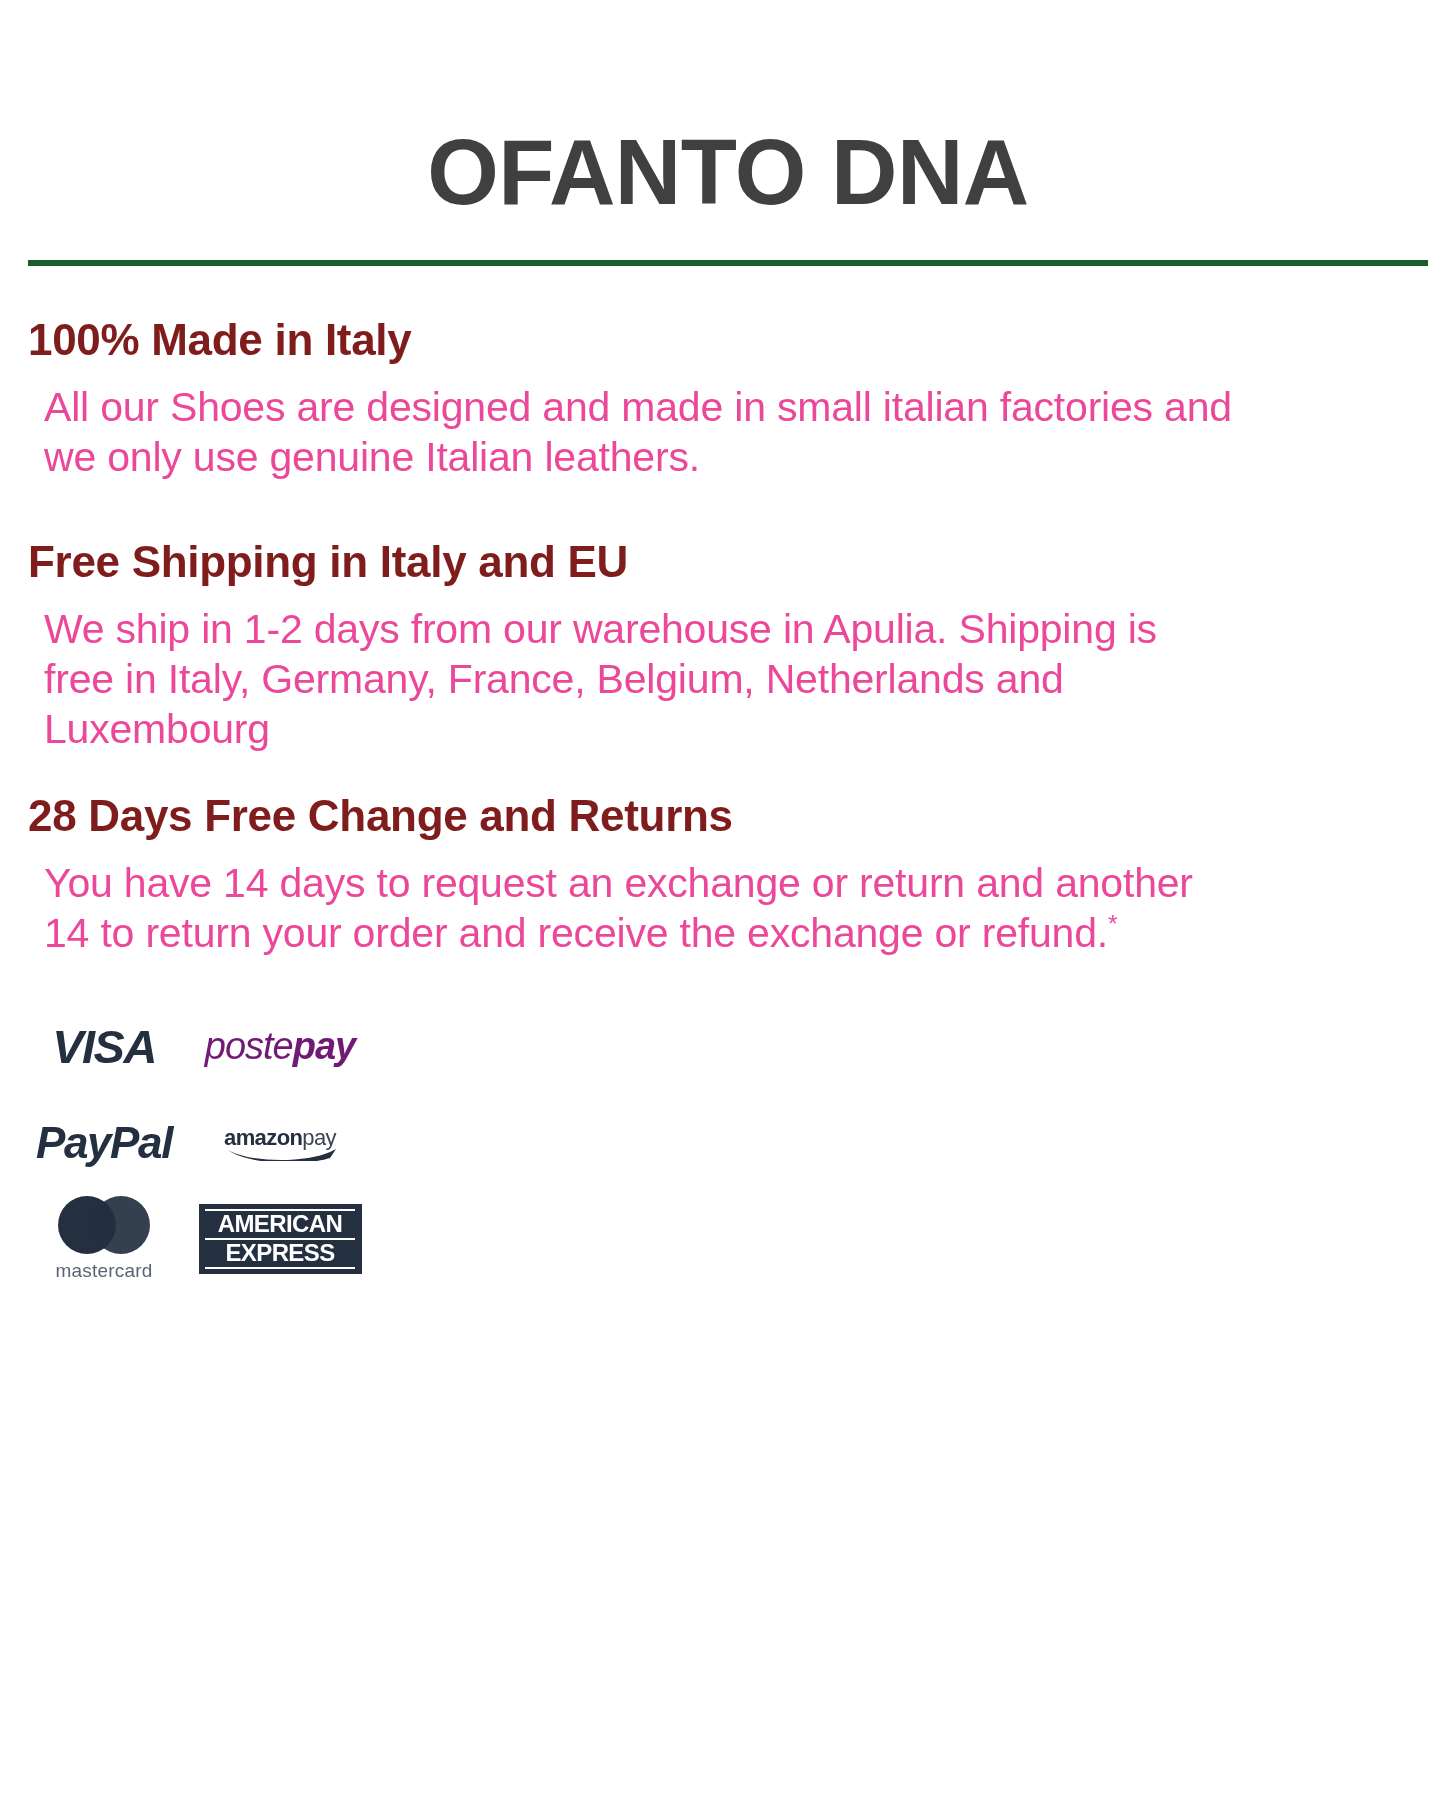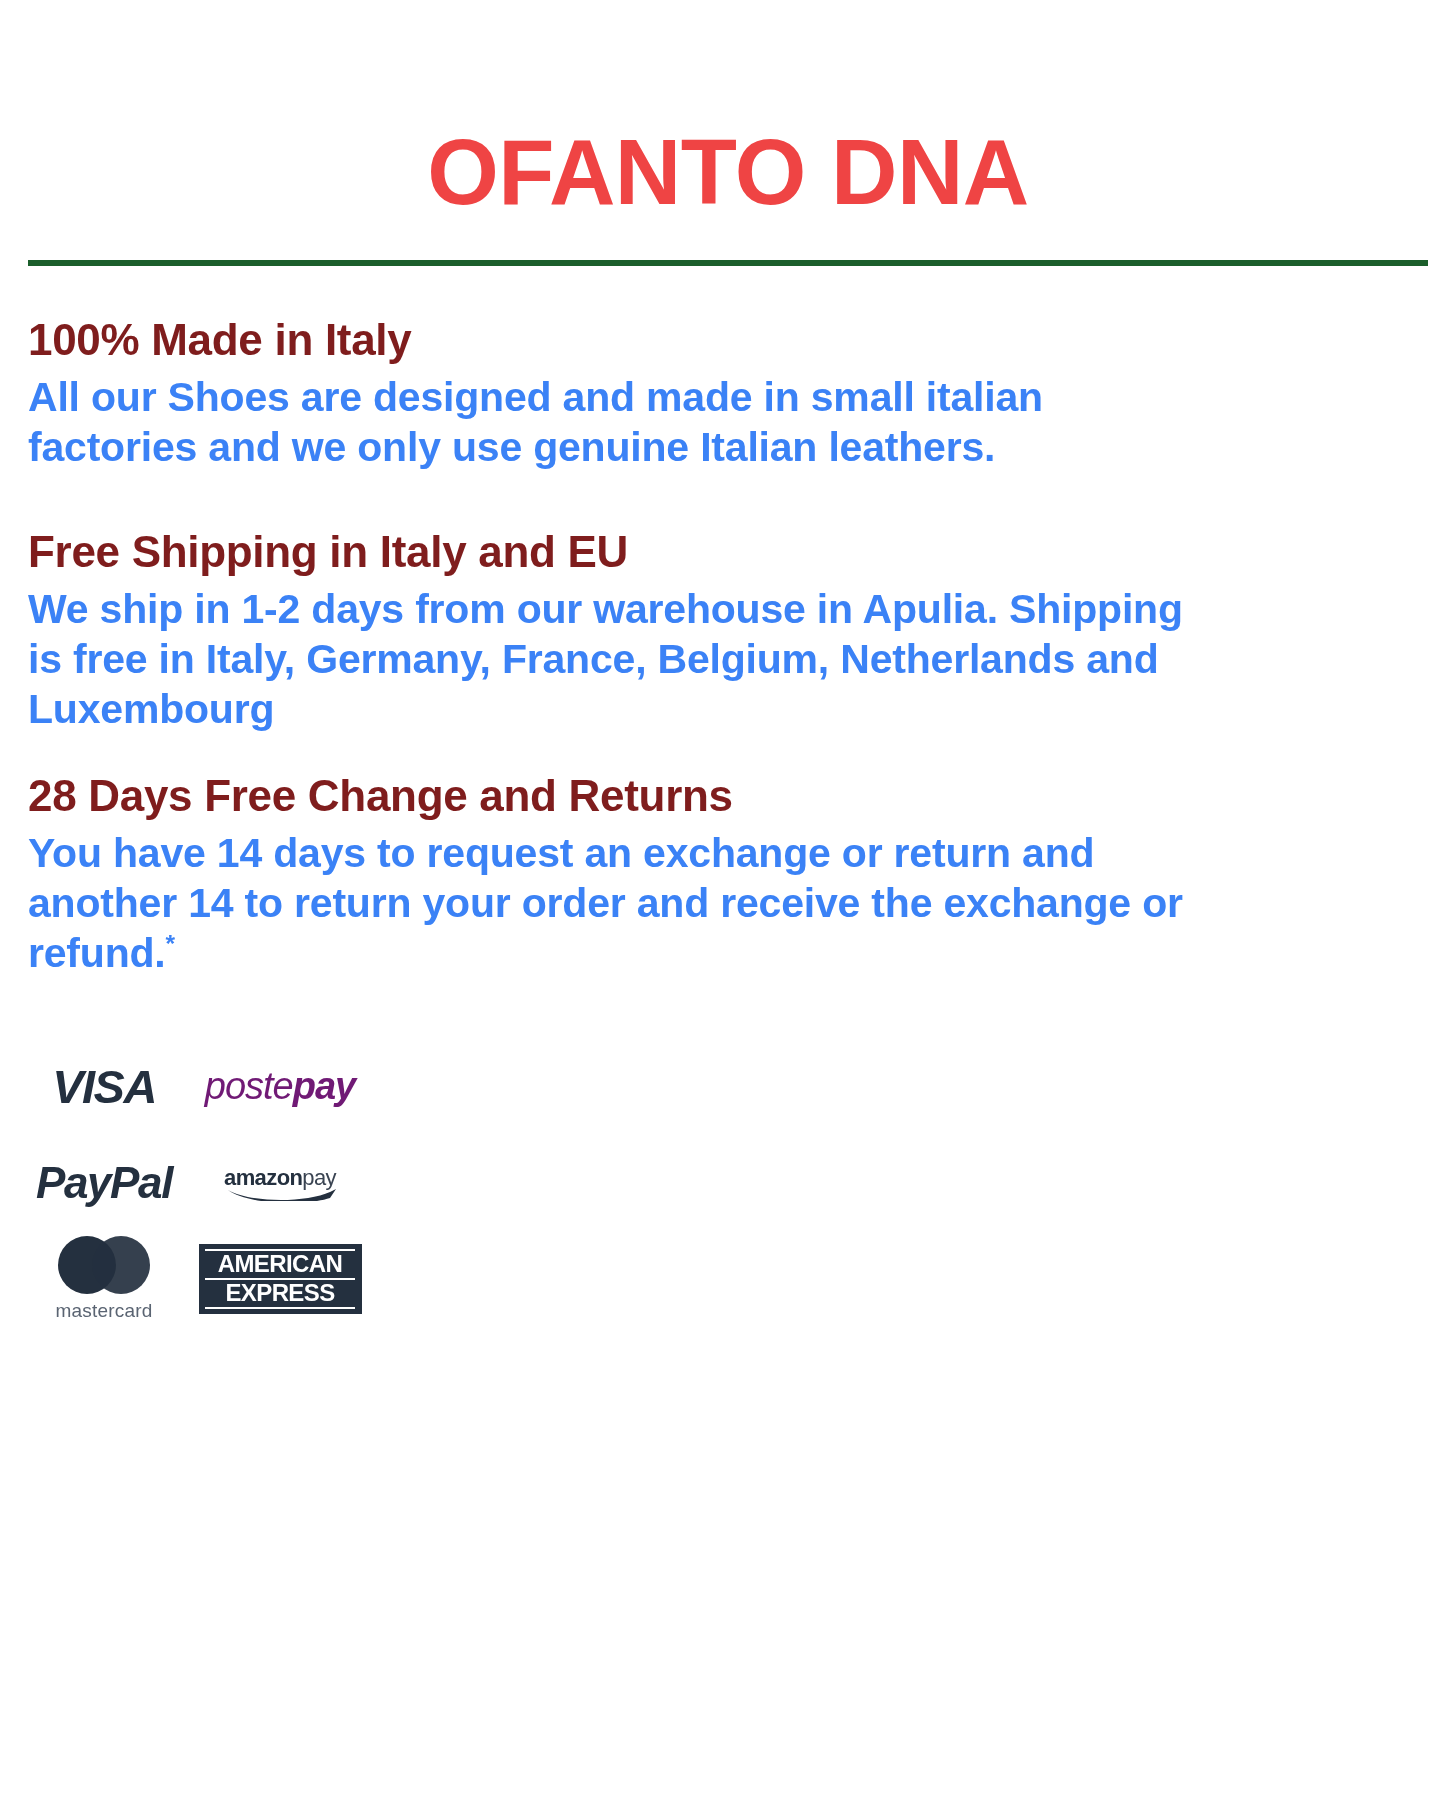--- a/index.html
+++ b/index.html
@@ -26,21 +26,21 @@
 
   
   .brand-title {
     margin: 0;
     padding-top: 126px;
     text-align: center;
     font-size: 92px;
     line-height: 1.0;
     font-weight: 700;
     letter-spacing: -0.5px;
-    color: #ef4444;
+    color: #404040;
     font-family: "Liberation Sans", sans-serif;
   }
   .title-rule {
     margin-top: 42px;
     height: 6px;
     background: #1b5e2b;
     width: 100%;
   }
 
   
@@ -52,25 +52,25 @@
   }
   .section-heading {
     margin: 0 0 6px 0;
     font-size: 44px;
     line-height: 1.18;
     font-weight: 700;
     color: #7f1d1d;
     letter-spacing: -0.3px;
   }
   .section-body {
-    margin: 0;
+    margin: 16px;
     font-size: 41px;
     line-height: 1.22;
-    font-weight: 700;
-    color: #3b82f6;
+    font-weight: 400;
+    color: #ec4899;
     letter-spacing: -0.2px;
     max-width: 1190px;
   }
   .section-body .sup {
     font-size: 0.6em;
     vertical-align: super;
     line-height: 0;
   }
 
   #section-made-in-italy { margin-bottom: 54px; }
@@ -92,21 +92,21 @@
     margin: 64px 0 0 0;
     font-size: 29px;
     line-height: 1.3;
     color: #1c1c1c;
     letter-spacing: -0.1px;
   }
 
   .payment-logos {
     flex: 0 0 auto;
     width: 352px;
-    margin-top: 28px;
+    margin-top: 8px;
     margin-right: 4px;
   }
   .logo-grid {
     display: grid;
     grid-template-columns: 152px 200px;
     grid-row-gap: 38px;
     align-items: center;
   }
   .logo-cell {
     display: flex;

